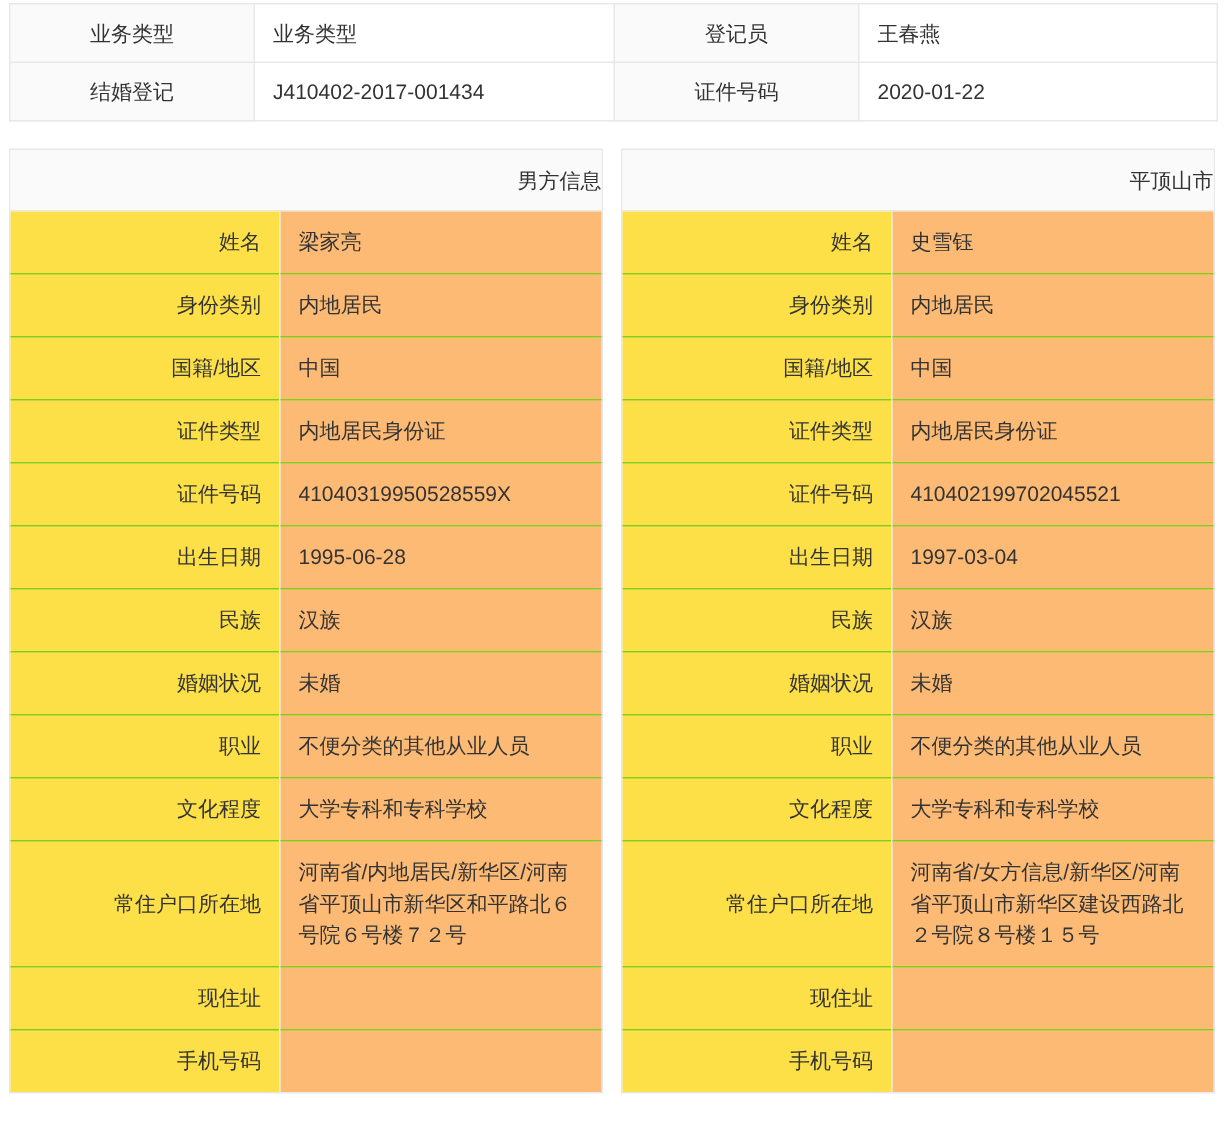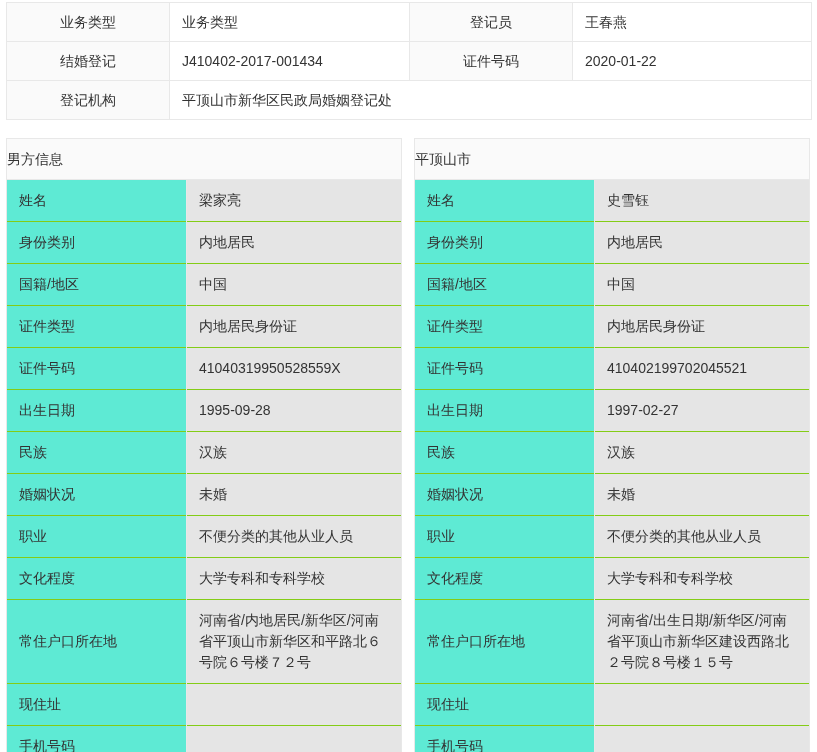--- a/index.html
+++ b/index.html
@@ -56,21 +56,21 @@
     margin: 18px 6px 0 6px;
   }
   .panel {
     width: 396px;
     border: 1px solid #e8e8e8;
     box-sizing: border-box;
     background: #ffffff;
   }
   .panel-title {
     background: #fafafa;
-    text-align: left;
+    text-align: right;
     font-size: 14px;
     color: #333333;
     padding: 11px 0;
     border-bottom: 1px solid #e8e8e8;
     line-height: 18px;
   }
   table.ptable {
     border-collapse: collapse;
     table-layout: fixed;
     width: 100%;
@@ -85,27 +85,27 @@
     color: #333333;
   }
   table.ptable tr:first-child td {
     border-top: none;
   }
   table.ptable td:last-child {
     border-right: none;
   }
   td.pk {
     width: 155px;
-    background: #5eead4;
-    text-align: left;
+    background: #fde047;
+    text-align: right;
     padding-right: 14px;
     color: #333333;
   }
   td.pv {
-    background: #e5e5e5;
+    background: #fdba74;
     text-align: left;
     word-break: break-all;
   }
   td.pv.empty {
     height: 21px;
   }
 </style>
 </head>
 <body>
 
@@ -124,24 +124,20 @@
         <td class="val">业务类型</td>
         <td class="lbl">登记员</td>
         <td class="val">王春燕</td>
       </tr>
       <tr>
         <td class="lbl">结婚登记</td>
         <td class="val">J410402-2017-001434</td>
         <td class="lbl">证件号码</td>
         <td class="val">2020-01-22</td>
       </tr>
-      <tr>
-        <td class="lbl">登记机构</td>
-        <td class="val" colspan="3">平顶山市新华区民政局婚姻登记处</td>
-      </tr>
     </tbody>
   </table>
 
   <div class="panels">
 
     <div class="panel">
       <div class="panel-title">男方信息</div>
       <table class="ptable">
         <tbody>
           <tr>
@@ -159,21 +155,21 @@
           <tr>
             <td class="pk">证件类型</td>
             <td class="pv">内地居民身份证</td>
           </tr>
           <tr>
             <td class="pk">证件号码</td>
             <td class="pv">41040319950528559X</td>
           </tr>
           <tr>
             <td class="pk">出生日期</td>
-            <td class="pv">1995-09-28</td>
+            <td class="pv">1995-06-28</td>
           </tr>
           <tr>
             <td class="pk">民族</td>
             <td class="pv">汉族</td>
           </tr>
           <tr>
             <td class="pk">婚姻状况</td>
             <td class="pv">未婚</td>
           </tr>
           <tr>
@@ -219,41 +215,41 @@
           <tr>
             <td class="pk">证件类型</td>
             <td class="pv">内地居民身份证</td>
           </tr>
           <tr>
             <td class="pk">证件号码</td>
             <td class="pv">410402199702045521</td>
           </tr>
           <tr>
             <td class="pk">出生日期</td>
-            <td class="pv">1997-02-27</td>
+            <td class="pv">1997-03-04</td>
           </tr>
           <tr>
             <td class="pk">民族</td>
             <td class="pv">汉族</td>
           </tr>
           <tr>
             <td class="pk">婚姻状况</td>
             <td class="pv">未婚</td>
           </tr>
           <tr>
             <td class="pk">职业</td>
             <td class="pv">不便分类的其他从业人员</td>
           </tr>
           <tr>
             <td class="pk">文化程度</td>
             <td class="pv">大学专科和专科学校</td>
           </tr>
           <tr>
             <td class="pk">常住户口所在地</td>
-            <td class="pv">河南省/出生日期/新华区/河南省平顶山市新华区建设西路北２号院８号楼１５号</td>
+            <td class="pv">河南省/女方信息/新华区/河南省平顶山市新华区建设西路北２号院８号楼１５号</td>
           </tr>
           <tr>
             <td class="pk">现住址</td>
             <td class="pv empty"></td>
           </tr>
           <tr>
             <td class="pk">手机号码</td>
             <td class="pv empty"></td>
           </tr>
         </tbody>

